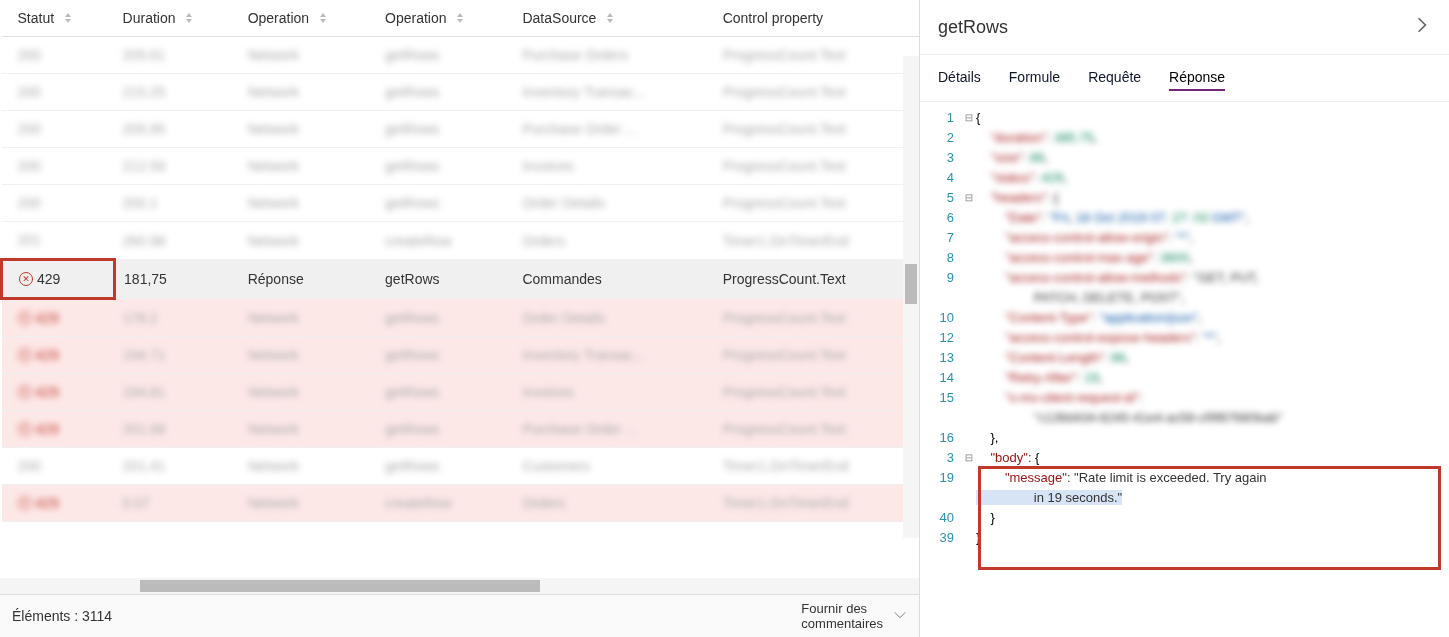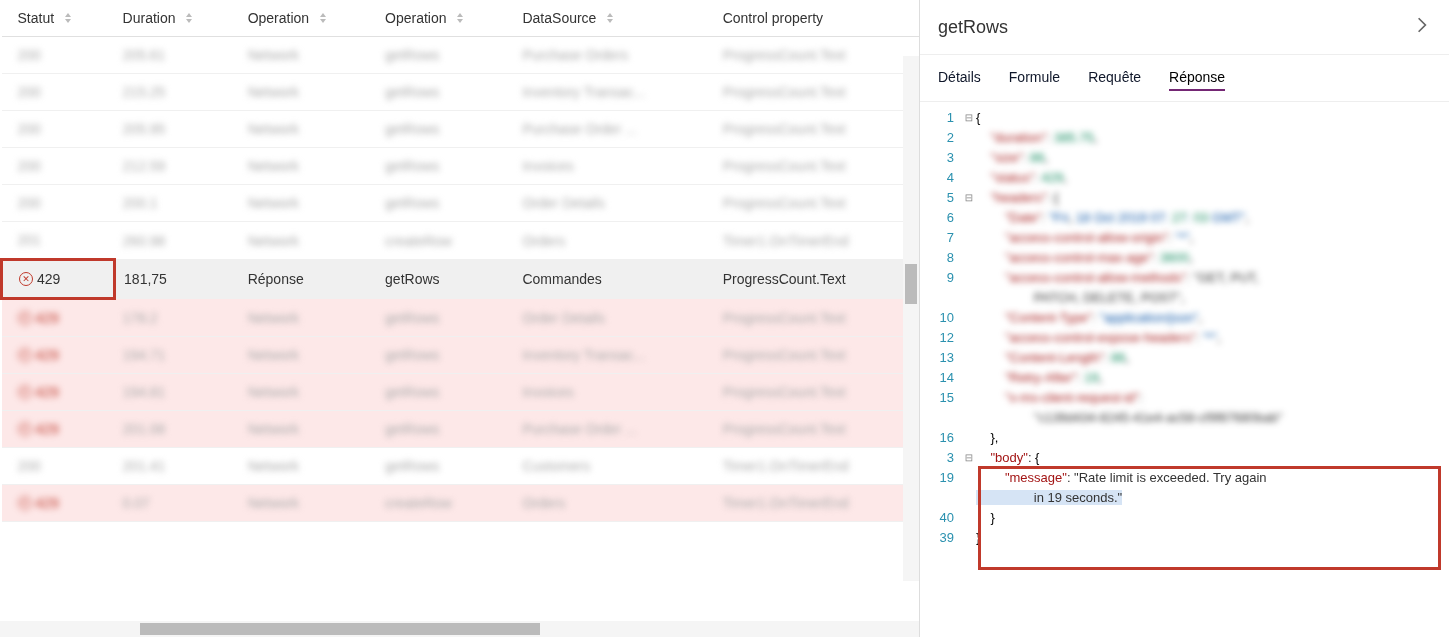--- a/index.html
+++ b/index.html
@@ -231,20 +231,32 @@
             <td>Timer1.OnTimerEnd</td>
           </tr>
         </tbody>
     </table>
     <div class="vscroll">
       <div class="vthumb" style="top:208px;height:40px;"></div>
     </div>
   </div>
   <div class="hscroll">
     <div class="hthumb" style="left:140px;width:400px;"></div>
+  </div>
+  <div class="footer">
+    <span>Éléments : 3114</span>
+    <div class="feedback">
+      <span style="white-space:pre-line;">Fournir des
+commentaires</span>
+      <span class="chev">
+        <svg width="14" height="14" viewBox="0 0 16 16">
+            <path d="M2 5 L8 11 L14 5" stroke="#666" stroke-width="1" fill="none"></path>
+          </svg>
+      </span>
+    </div>
   </div>
 </div>
 
 <div class="right-panel">
   <div class="rp-header">
     <span class="rp-title">getRows</span>
     <span class="arrow">
       <svg width="18" height="18" viewBox="0 0 16 16">
           <path d="M5 2 L11 8 L5 14" stroke="#666" stroke-width="1.5" fill="none"></path>
         </svg>

